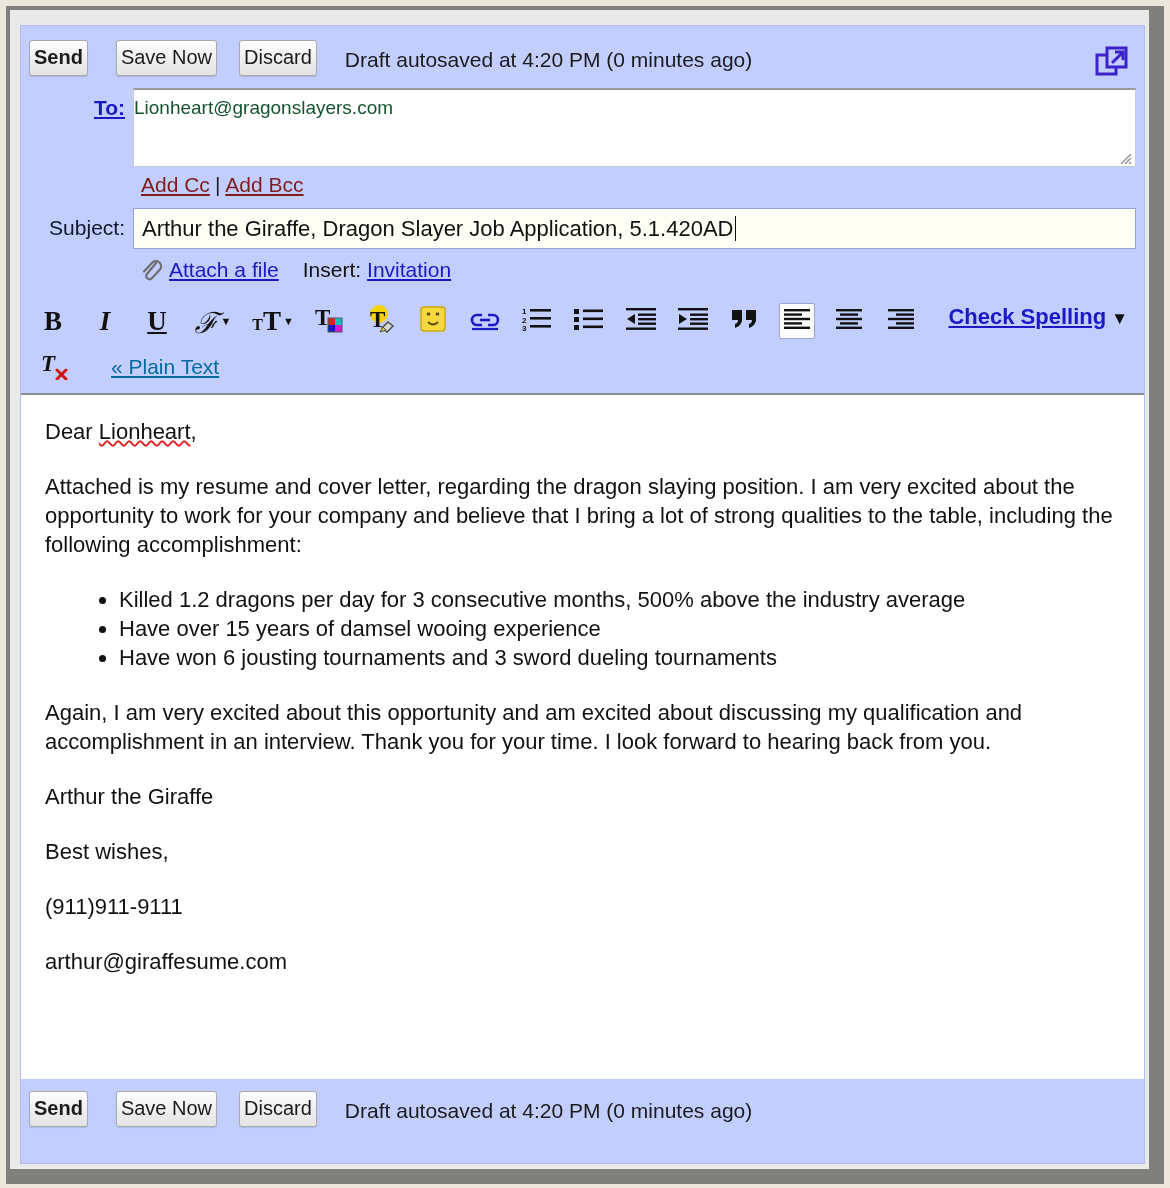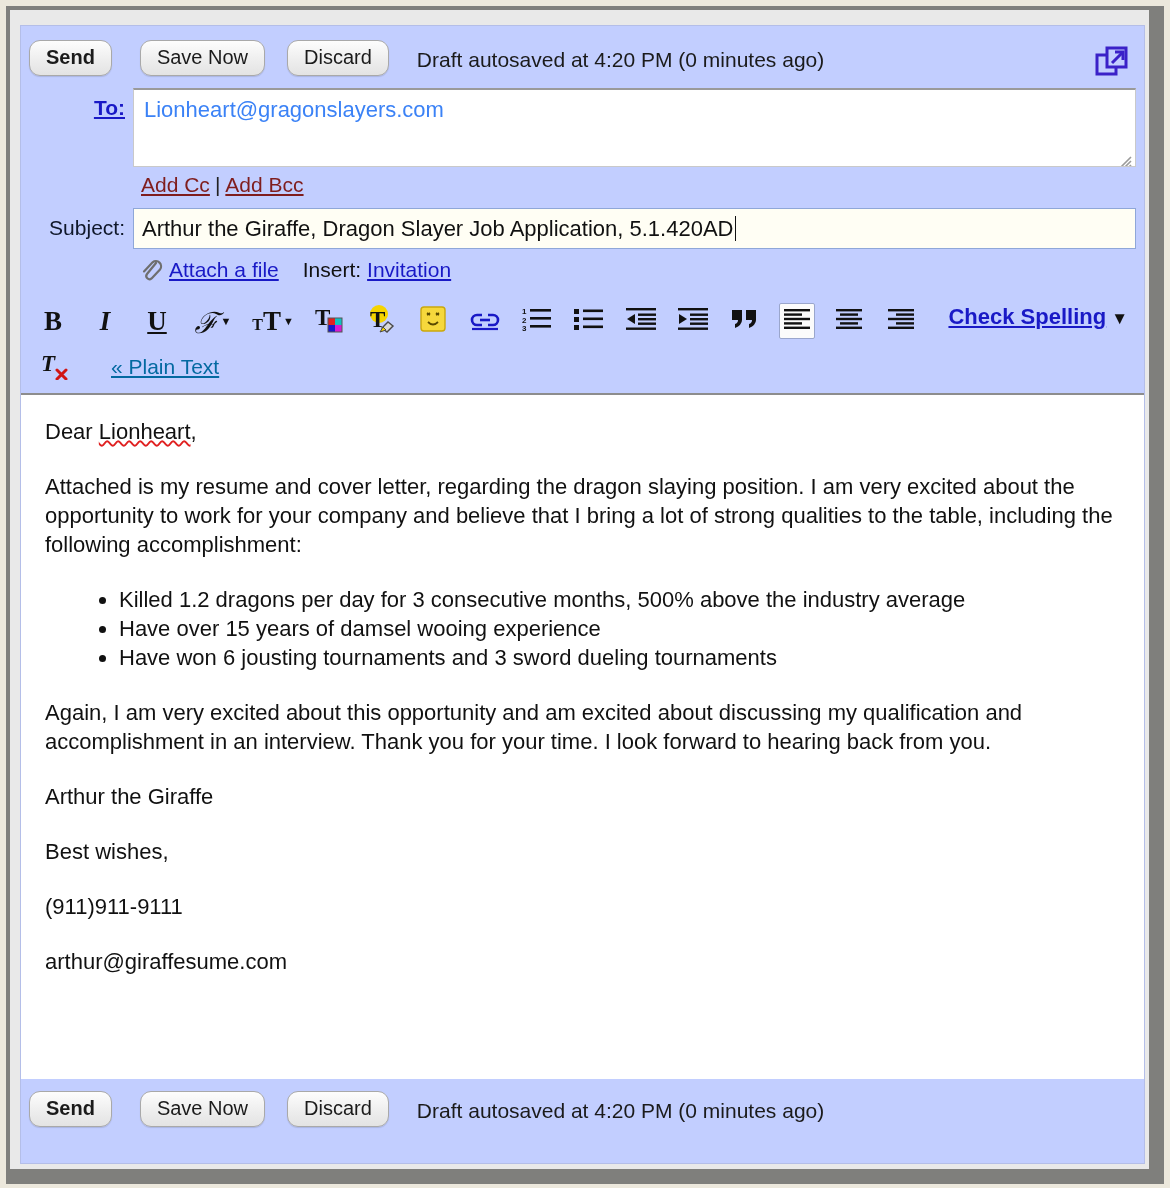--- a/index.html
+++ b/index.html
@@ -35,22 +35,22 @@
     border:1px solid #b4bee8;
     box-sizing:border-box;
     overflow:hidden;
   }
 
   
   .btn{
     display:inline-block;
     background:linear-gradient(#fdfdfd,#eeeeee 55%,#e3e3e3);
     border:1px solid #a9a9a9;
-    border-radius:11px;
-    padding:6px 16px 7px;
+    border-radius:3px;
+    padding:6px 4px 7px;
     font-size:20px;
     color:#1b1b1b;
     line-height:1.05;
     cursor:pointer;
     box-shadow:0 1px 1px rgba(0,0,0,.12);
     white-space:nowrap;
   }
   .btn.bold{font-weight:bold;}
 
   
@@ -85,22 +85,22 @@
   #to-box{
     position:relative;
     flex:1;margin-right:8px;
     background:#ffffff;
     border-top:2px solid #9a9a9a;
     border-left:1px solid #c9c9c9;
     border-right:1px solid #c9c9c9;
     border-bottom:1px solid #c9c9c9;
     height:79px;
     box-sizing:border-box;
-    padding:7px 10px;
-    font-size:22px;color:#3b82f6;
+    padding:7px 0;
+    font-size:19px;color:#14532d;
     overflow:hidden;
   }
   #to-grip{position:absolute;right:3px;bottom:2px;width:16px;height:16px;}
 
   #cc-row{padding:6px 0 2px 120px;font-size:21px;}
   #cc-row a{color:#7f1d1d;}
   #cc-row .sep{color:#222;text-decoration:none;padding:0 5px;}
 
   #subject-row{margin-top:9px;}
   #subject-box{

